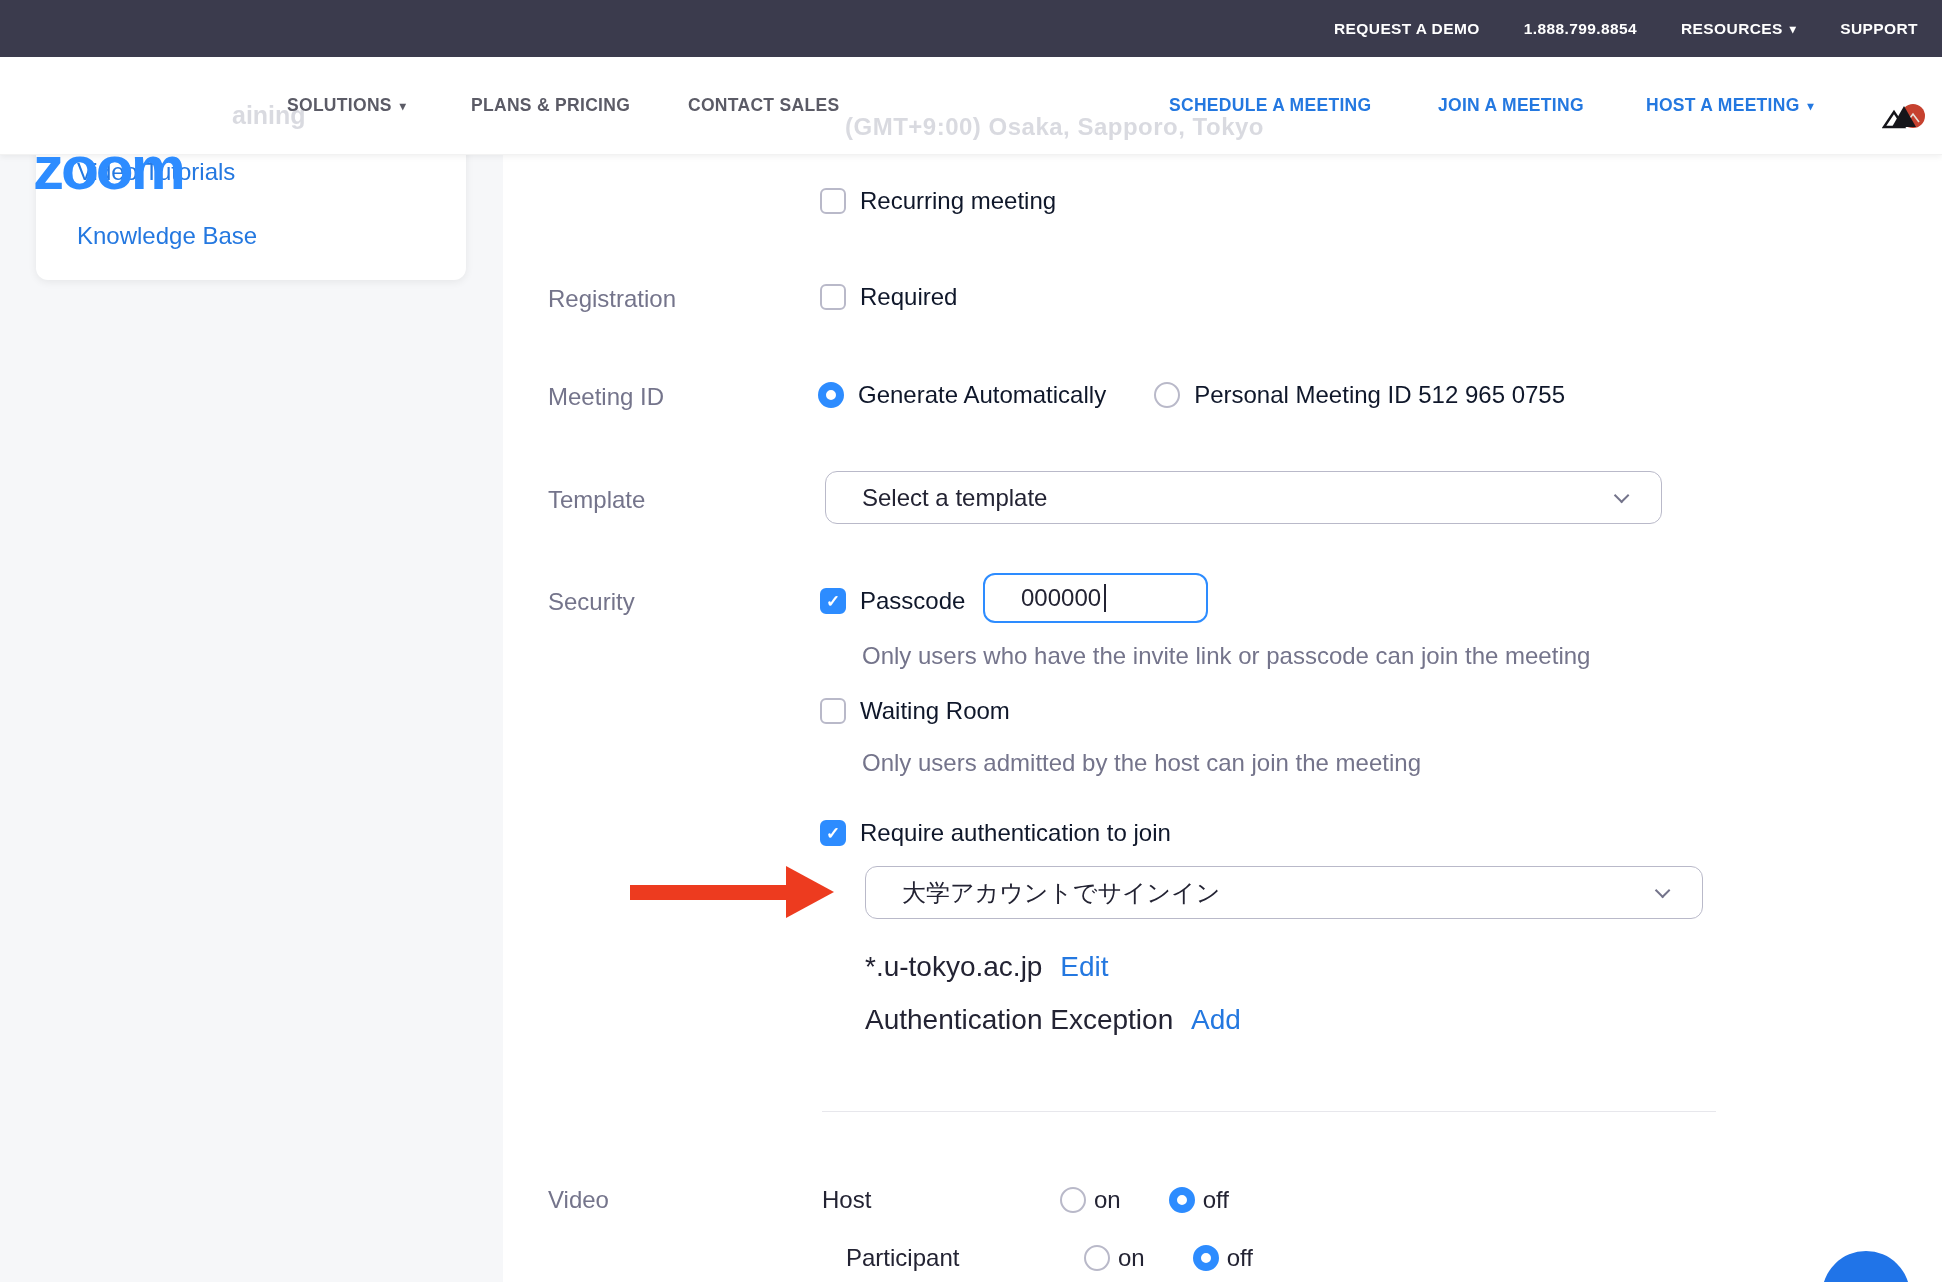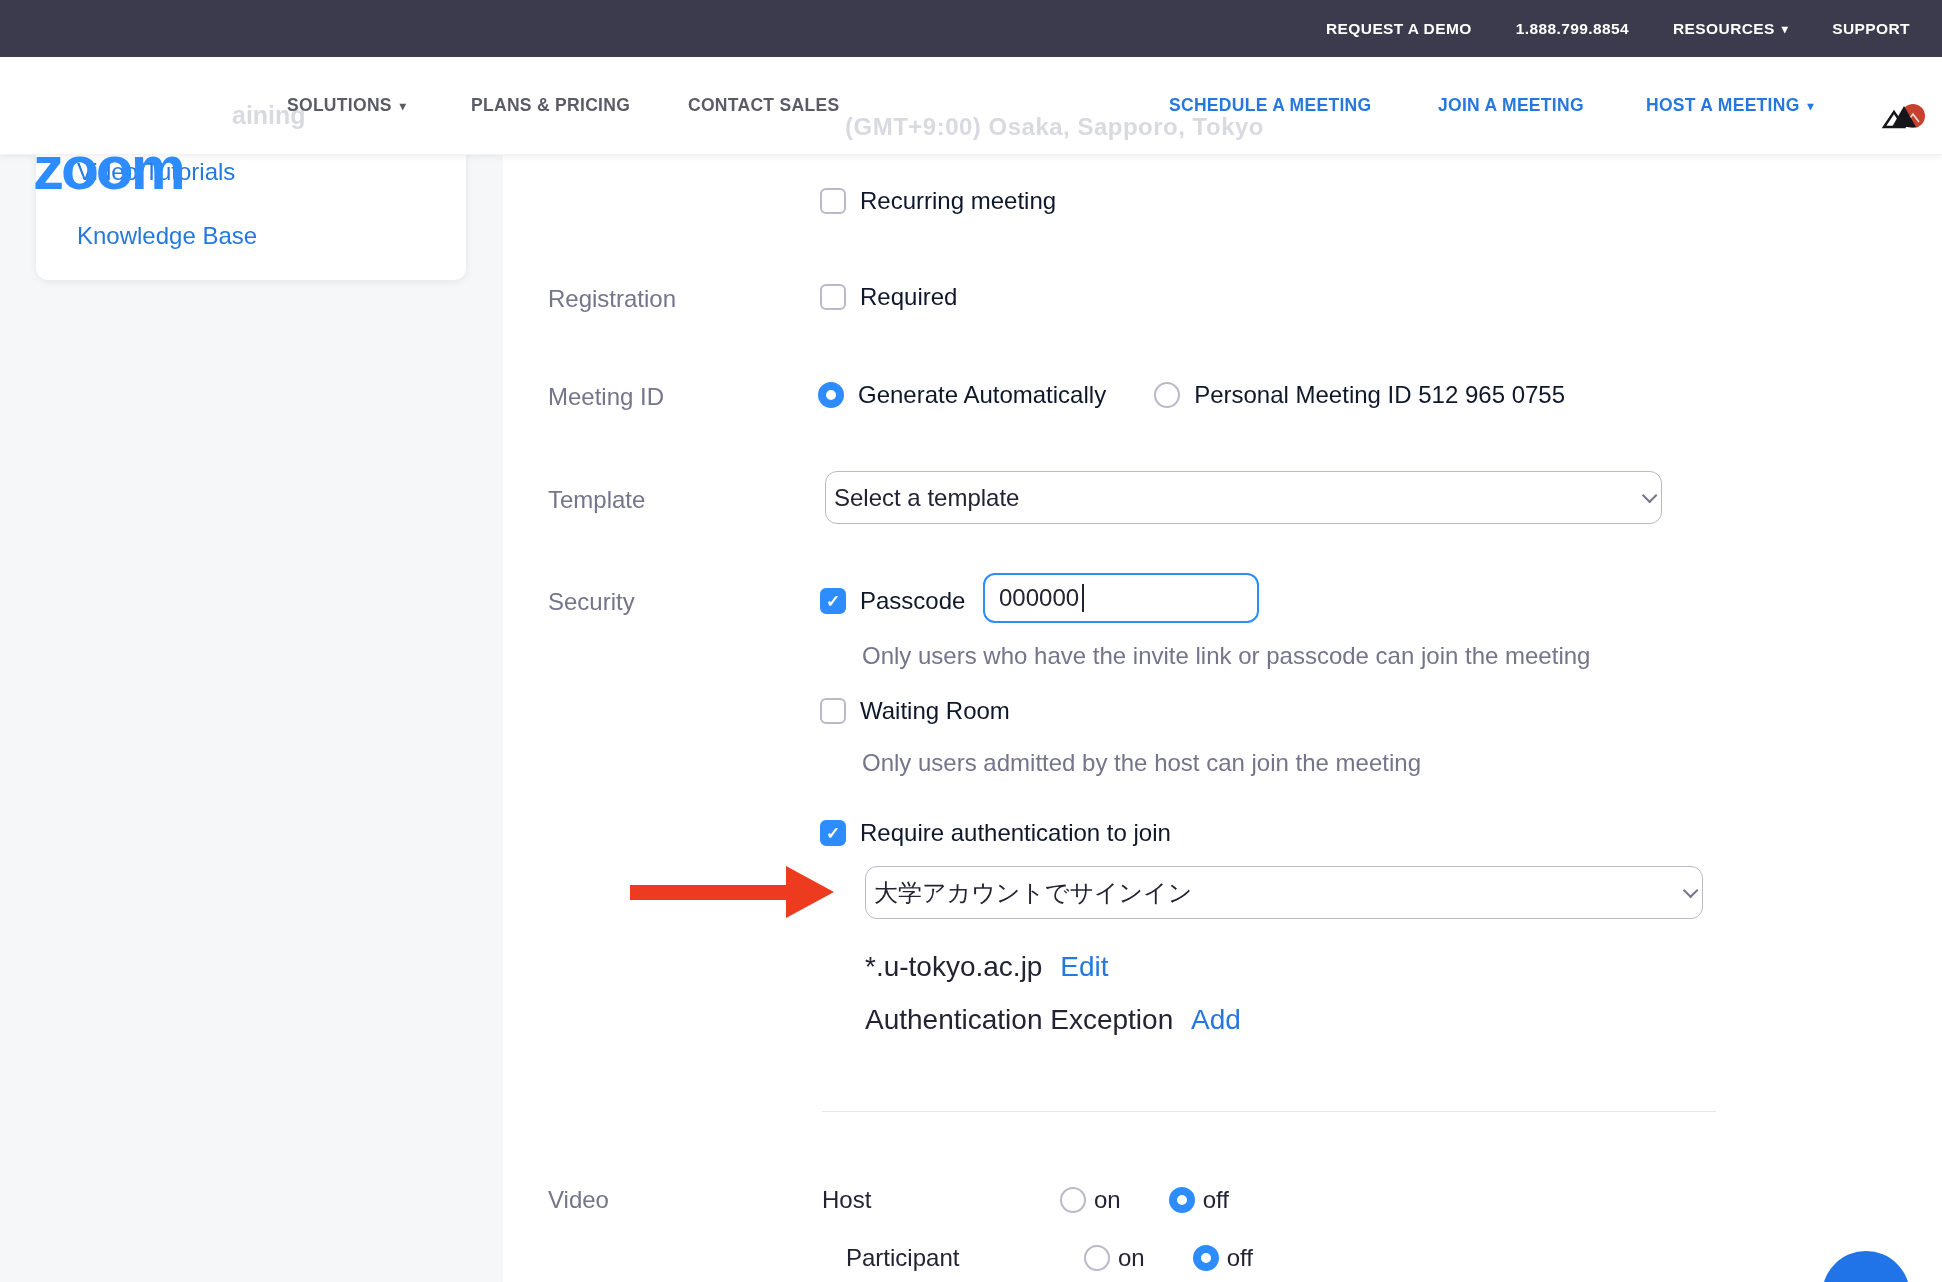--- a/index.html
+++ b/index.html
@@ -5,21 +5,21 @@
   * { margin:0; padding:0; box-sizing:border-box; }
   html,body { background:#fff; }
   .screen {
     position:relative; width:1942px; height:1282px; overflow:hidden;
     background:#ffffff; font-family:"Liberation Sans", sans-serif; color:#232333;
   }
 
   
   .topbar {
     position:absolute; left:0; top:0; width:1942px; height:57px; background:#3B3B4D;
-    display:flex; align-items:center; justify-content:flex-end; gap:44px; padding-right:32px;
+    display:flex; align-items:center; justify-content:flex-end; gap:44px; padding-right:24px;
     color:#fff; font-size:15.5px; font-weight:bold; letter-spacing:.4px; z-index:20;
   }
   .tb-item { display:flex; align-items:center; gap:7px; cursor:pointer; }
   .caret { font-size:12px; line-height:1; }
 
   
   .header {
     position:absolute; left:0; top:57px; width:1942px; height:98px; background:#ffffff;
     border-bottom:1px solid rgba(0,0,0,.05); box-shadow:0 2px 6px rgba(0,0,0,.06); z-index:10;
   }
@@ -59,30 +59,30 @@
   .radio {
     width:26px; height:26px; border:2px solid #B9B9C9; border-radius:50%; background:#fff;
     flex:0 0 auto; cursor:pointer;
   }
   .radio.checked { border:8px solid #2D8CFF; }
   .opt-text { font-size:24px; color:#0f172a; margin-left:14px; }
   .helper { position:absolute; font-size:24px; color:#74748B; z-index:3; }
 
   .selectbox {
     position:absolute; background:#fff; border:1px solid #B9B9C9; border-radius:12px;
-    display:flex; align-items:center; padding:0 8px; font-size:24px; color:#232333;
+    display:flex; align-items:center; padding:0 36px; font-size:24px; color:#232333;
     justify-content:space-between; z-index:3; cursor:pointer;
   }
   .chev { width:11px; height:11px; border-right:2px solid #74748B; border-bottom:2px solid #74748B;
     transform:rotate(45deg) translateY(-3px); }
 
   .textbox {
-    position:absolute; left:983px; top:573px; width:276px; height:50px; background:#fff;
+    position:absolute; left:983px; top:573px; width:225px; height:50px; background:#fff;
     border:2px solid #2D8CFF; border-radius:12px; display:flex; align-items:center;
-    padding-left:14px; font-size:24px; color:#232333; z-index:3;
+    padding-left:36px; font-size:24px; color:#232333; z-index:3;
   }
   .tcaret { width:2px; height:28px; background:#232333; margin-left:3px; }
 
   .link-inline { color:#2478E0; cursor:pointer; }
   .inline-row { position:absolute; font-size:28px; color:#232333; z-index:3; }
 
   .divider { position:absolute; left:822px; top:1111px; width:894px; height:1px; background:#E7E7EC; z-index:3; }
 
   .vlabel { width:238px; font-size:24px; color:#232333; }
   .vopt { font-size:24px; color:#232333; margin-left:8px; margin-right:48px; }

